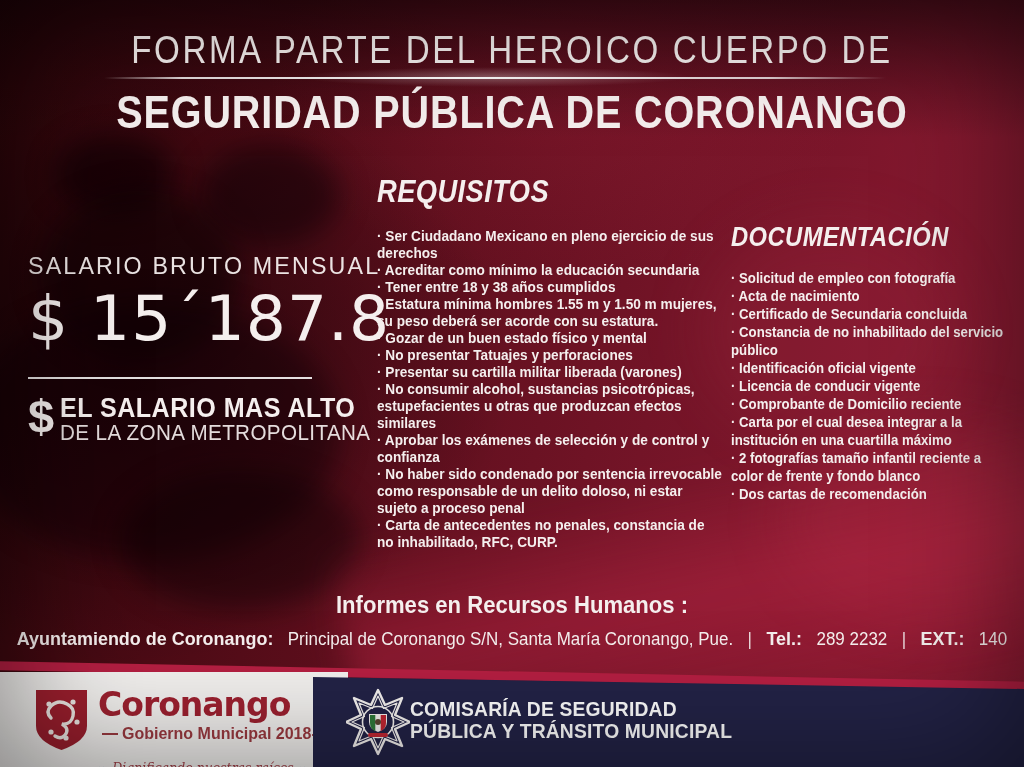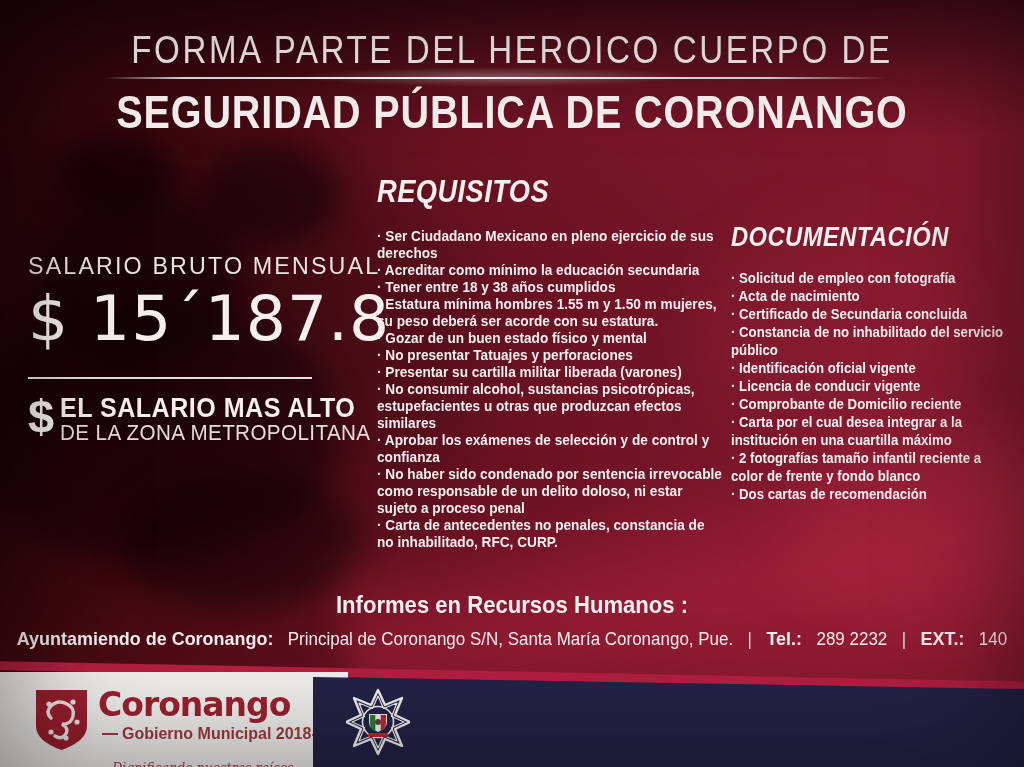--- a/index.html
+++ b/index.html
@@ -186,16 +186,20 @@
           <polygon points="0,-32 7,-17 24,-24 17,-7 32,0 17,7 24,24 7,17 0,32 -7,17 -24,24 -17,7 -32,0 -17,-7 -24,-24 -7,-17" fill="#232347" stroke="#f5f2f0" stroke-width="2.4" stroke-linejoin="round"></polygon>
           <polygon points="0,-26 5.5,-13.5 19,-19 13.5,-5.5 26,0 13.5,5.5 19,19 5.5,13.5 0,26 -5.5,13.5 -19,19 -13.5,5.5 -26,0 -13.5,-5.5 -19,-19 -5.5,-13.5" fill="none" stroke="#f5f2f0" stroke-width="1.2" stroke-linejoin="round"></polygon>
           <circle r="15.5" fill="none" stroke="#f5f2f0" stroke-width="1.6"></circle>
           <path d="M-9,-8 h18 v8 q0,7 -9,10 q-9,-3 -9,-10 z" fill="#f5f2f0"></path>
           <path d="M-8,-7 h5.3 v16.2 q-5.3,-2.6 -5.3,-8.2 z" fill="#2f7a3a"></path>
           <path d="M2.7,-7 h5.3 v8 q0,5.6 -5.3,8.2 z" fill="#c22633"></path>
           <circle r="3" cy="0" fill="#5a4632"></circle>
           <rect x="-10" y="11" width="20" height="4" rx="2" fill="#c22633"></rect>
         </g>
       </svg>
+      <div class="comisaria">
+        <div>COMISARÍA DE SEGURIDAD</div>
+        <div>PÚBLICA Y TRÁNSITO MUNICIPAL</div>
+      </div>
     </div>
   </div>
 
 </div>
 
 </body></html>

